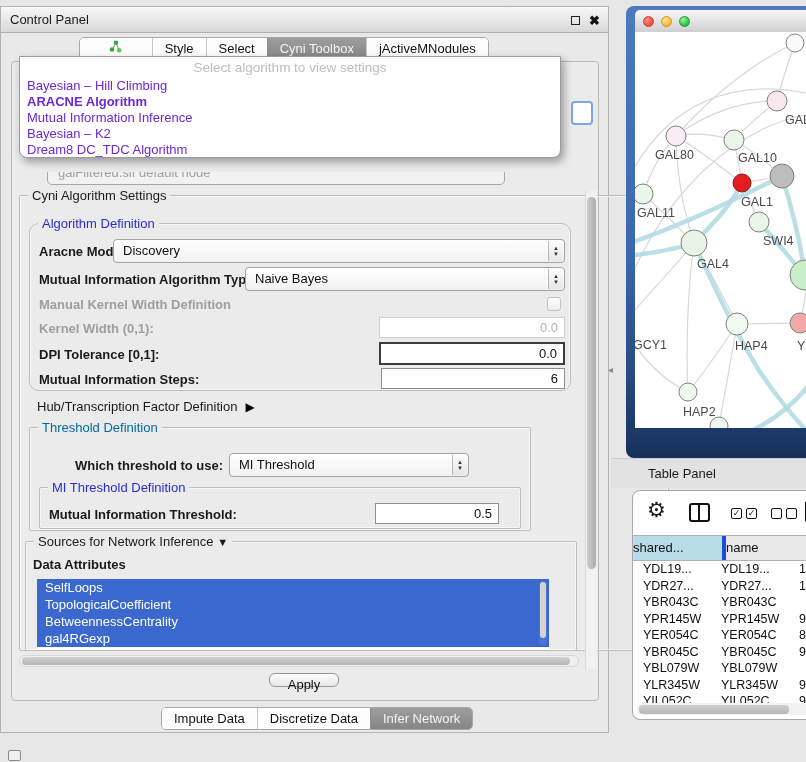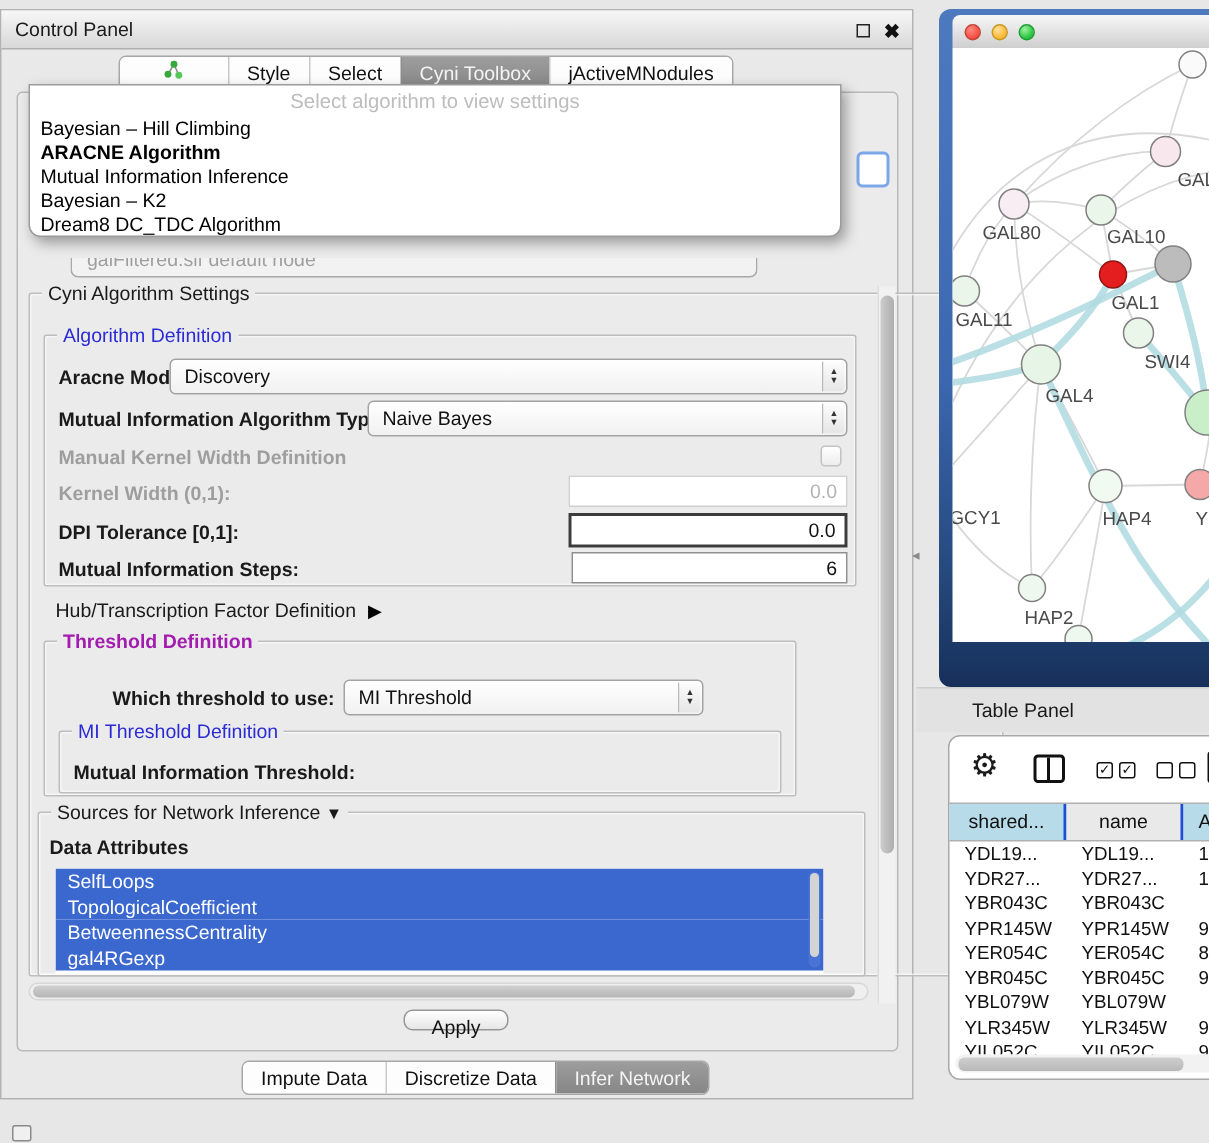--- a/index.html
+++ b/index.html
@@ -28,21 +28,21 @@
 
   .inner-panel { position:absolute; left:10px; top:54px; width:588px; height:640px;
     background:#ebebeb; border:1px solid #b9b9b9; border-radius:4px; }
 
   
   .group { position:absolute; border:1px solid #bdbdbd; border-radius:2px;
     box-shadow:inset 0 0 0 1px rgba(255,255,255,.55); }
   .legend { position:absolute; top:-8px; left:8px; background:#ebebeb; padding:0 4px;
     font-size:13px; color:#1a1a1a; white-space:nowrap; }
   .legend.blue { color:#2b2bd6; }
-  .legend.green { color:#a21caf;font-weight:bold; }
+  .legend.green { color:#0369a1; }
 
   .lbl { position:absolute; font-size:13px; color:#1a1a1a; white-space:nowrap; }
   .lbl.b { font-weight:bold; }
   .lbl.dis { color:#9e9e9e; font-weight:bold; }
 
   .combo { position:absolute; height:24px; border:1px solid #a3a3a3; border-radius:4px;
     background:linear-gradient(#ffffff,#f1f1f1); font-size:13px; }
   .combo .val { position:absolute; left:9px; top:0; line-height:22px; color:#111; }
   .spinner { position:absolute; right:1px; top:1px; bottom:1px; width:15px;
     border-left:1px solid #b9b9b9; background:linear-gradient(#fcfcfc,#e6e6e6);
@@ -56,21 +56,21 @@
   .numfield.norm { border:1px solid #8f8f8f; }
 
   .checkbox { position:absolute; width:14px; height:14px; border:1px solid #c2c2c2;
     border-radius:3px; background:linear-gradient(#ffffff,#ededed); }
 
   
   #algo-dropdown { position:absolute; left:18px; top:49px; width:542px; height:102px;
     background:#fff; border:1px solid #9c9c9c; border-radius:0 0 8px 8px;
     box-shadow:3px 4px 9px rgba(0,0,0,.35); z-index:10; overflow:hidden; }
   .menu-prompt { height:21px; line-height:21px; text-align:center; color:#bdbdbd; font-size:13.5px; }
-  .menu-item { height:16px; line-height:16px; padding-left:7px; font-size:13px; color:#000000; }
+  .menu-item { height:16px; line-height:16px; padding-left:7px; font-size:13px; color:#6d28d9; }
   .menu-item.sel { font-weight:bold; }
 
   #combo-fragment { position:absolute; left:570px; top:94px; width:22px; height:24px;
     border:2px solid #7da7e8; border-radius:4px; background:#fff; z-index:5; }
   #selector-sliver { position:absolute; left:46px; top:165px; width:458px; height:14px;
     overflow:hidden; z-index:4; }
   #selector-sliver .combo-ghost { position:absolute; left:0; top:-11px; width:458px; height:24px;
     border:1px solid #a8a8a8; border-radius:5px; background:#f2f2f2; color:#9f9f9f;
     font-size:13px; line-height:22px; padding-left:10px; }
 
@@ -128,22 +128,22 @@
     border:2px solid #111; border-radius:3px; }
   .spliticon::after { content:""; position:absolute; left:7px; top:0; bottom:0; width:2px; background:#111; }
   .cbpair { position:absolute; top:17px; display:flex; gap:4px; }
   .cb { width:11px; height:11px; border:1.5px solid #111; border-radius:2px; font-size:9px;
     line-height:9px; text-align:center; color:#111; }
   .docicon { position:absolute; left:172px; top:10px; width:16px; height:21px;
     border:2px solid #111; border-radius:2px; }
 
   .tb-head { position:absolute; left:0; top:44px; right:0; height:26px;
     border-top:1px solid #b0b0b0; border-bottom:1px solid #b0b0b0; display:flex; }
-  .th { height:100%; border-right:2px solid #1d4ed8; font-size:13px; color:#111;
-    line-height:24px; text-align:center; background:#e9e9e9; flex:none; width:78px; }
+  .th { height:100%; border-right:4px solid #1d4ed8; font-size:13px; color:#111;
+    line-height:24px; text-align:left; background:#e9e9e9; flex:none; width:93px; }
   .th.hl { background:#b7dbe8; }
   .th.col2 { text-align:left; padding-left:10px; width:60px; border-right:none; }
   .tb-rows { position:absolute; left:0; top:70px; right:0; height:142px; overflow:hidden; }
   .tr { display:flex; height:16.5px; }
   .td { flex:none; width:78px; font-size:12.5px; color:#101010; line-height:16.5px;
     padding-left:10px; white-space:nowrap; overflow:hidden; }
   .td.col2 { width:60px; }
   .tb-hscroll { position:absolute; left:4px; right:4px; top:212px; height:12px;
     background:#f2f2f2; border-radius:6px; }
   .tb-hscroll .thumb { position:absolute; left:2px; top:1.5px; width:150px; height:9px;
@@ -209,21 +209,21 @@
           <div class="menu-item">Mutual Information Inference</div>
           <div class="menu-item">Bayesian – K2</div>
           <div class="menu-item">Dream8 DC_TDC Algorithm</div>
         </div>
     </div>
 
     <div class="group" style="left:18px;top:188px;width:650px;height:456px;">
       <div class="legend">Cyni Algorithm Settings</div>
     </div>
 
-    <div class="group" style="left:28px;top:216px;width:542px;height:168px;">
+    <div class="group" style="left:28px;top:216px;width:542px;height:168px;border-radius:10px;">
       <div class="legend blue">Algorithm Definition</div>
     </div>
     <div class="lbl b" style="left:38px;top:237px;">Aracne Mode:</div>
     <div class="combo" style="left:112px;top:232px;width:452px;text-align:center;">
       <div class="val">Discovery</div>
       <div class="spinner">
           <span>▲</span>
           <span>▼</span>
         </div>
     </div>
@@ -256,20 +256,21 @@
       <div class="val">MI Threshold</div>
       <div class="spinner">
           <span>▲</span>
           <span>▼</span>
         </div>
     </div>
     <div class="group" style="left:38px;top:480px;width:482px;height:42px;">
       <div class="legend blue">MI Threshold Definition</div>
     </div>
     <div class="lbl b" style="left:48px;top:500px;">Mutual Information Threshold:</div>
+    <div class="numfield norm" style="left:374px;top:496px;width:124px;">0.5</div>
 
     <div class="group" style="left:24px;top:534px;width:552px;height:110px;">
       <div class="legend">
         <span>Sources for Network Inference</span>
         <span style="font-size:11px;"> ▼</span>
       </div>
     </div>
     <div class="lbl b" style="left:32px;top:550px;">Data Attributes</div>
     <div id="attr-list">
     <div class="attr-item">SelfLoops</div>

